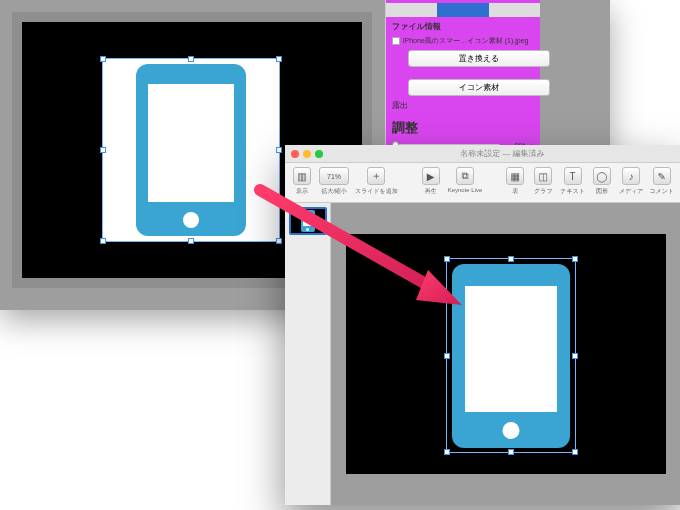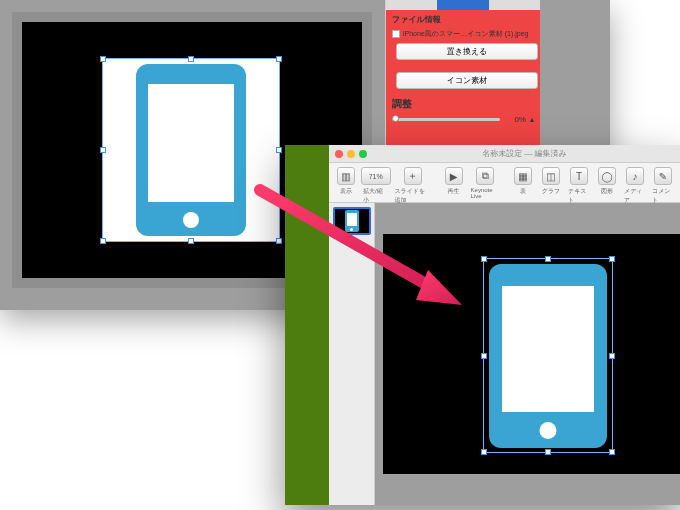--- a/index.html
+++ b/index.html
@@ -26,43 +26,43 @@
 
   
   .phone { position:absolute; left:50%; top:50%; transform:translate(-50%,-50%); }
   .phone-body { background:#3aa4d2; border-radius:12px; position:relative; }
   .phone-screen { background:#fff; position:absolute; }
   .phone-btn { background:#fff; border-radius:50%; position:absolute; left:50%; transform:translateX(-50%); }
 
   
   .inspector {
     position: absolute; right: 70px; top: 0; width: 155px; height: 190px;
-    background:#ef4444; font-size:8px; color:#333; padding:0 6px;
+    background:#d946ef; font-size:8px; color:#333; padding:7px 6px;
     border-left:1px solid #ccc;
   }
   .inspector .tabbar { height:14px; background:#ddd; margin:-4px -6px 4px; display:flex; }
   .inspector .tabbar .tab { flex:1; }
   .inspector .tabbar .tab.active { background:#2f6fd0; }
   .inspector h4 { font-size:8px; font-weight:600; margin-bottom:4px; }
   .inspector .filename { display:flex; align-items:center; gap:3px; margin-bottom:4px; }
   .inspector .filename .thumb { width:8px; height:8px; background:#fff; border:1px solid #aaa; }
   .inspector .btn {
     display:block; width:100%; text-align:center; border:1px solid #bbb;
-    background:linear-gradient(#fff,#eee); border-radius:3px; padding:2px 0; margin:3px 4px; font-size:8px;
-  }
-  .inspector .section-label { font-size:10px; font-weight:600; margin-top:8px; }
+    background:linear-gradient(#fff,#eee); border-radius:3px; padding:2px 0; margin:3px 16px; font-size:8px;
+  }
+  .inspector .section-label { font-size:13px; font-weight:600; margin-top:8px; }
   .inspector .row-inline { display:flex; align-items:center; gap:4px; margin-top:4px; }
   .inspector .slider { flex:1; height:3px; background:#ccc; border-radius:2px; position:relative; }
   .inspector .slider .knob { width:7px; height:7px; background:#fff; border:1px solid #888; border-radius:50%; position:absolute; left:0; top:-3px; }
   .inspector .pct { font-size:8px; min-width:22px; text-align:right; }
 
   
   .win-front {
     position: absolute; left: 285px; top: 145px; width: 395px; height: 360px;
-    background:#4d7c0f; box-shadow: 0 18px 40px rgba(0,0,0,0.45); padding-left: 44px;
+    background:#4d7c0f; box-shadow: 0 18px 40px rgba(0,0,0,0.45);
   }
   .titlebar { height:18px; background:#e6e6e6; display:flex; align-items:center; padding:0 6px; font-size:8px; color:#555; border-bottom:1px solid #ccc; }
   .traffic { display:flex; gap:4px; margin-right:8px; }
   .dot { width:8px; height:8px; border-radius:50%; }
   .dot.r{background:#ff5f57}.dot.y{background:#febc2e}.dot.g{background:#28c840}
   .titlebar .title { flex:1; text-align:center; color:#888; }
   .toolbar { height:40px; background:#f3f3f3; display:flex; align-items:flex-start; padding:4px 6px; gap:6px; border-bottom:1px solid #ccc; }
   .tool { display:flex; flex-direction:column; align-items:center; font-size:6px; color:#666; min-width:22px; }
   .tool .ico { width:18px; height:18px; background:linear-gradient(#fff,#ddd); border:1px solid #bbb; border-radius:3px; margin-bottom:2px; display:flex; align-items:center; justify-content:center; font-size:10px; color:#555; }
   .tool.wider .ico { width:30px; }
@@ -110,20 +110,23 @@
         <div class="tab"></div>
     </div>
     <h4>ファイル情報</h4>
     <div class="filename">
       <div class="thumb"></div>
       <span style="font-size:7px;white-space:nowrap;overflow:hidden;text-overflow:ellipsis;">iPhone風のスマー…イコン素材 (1).jpeg</span>
     </div>
     <button class="btn">置き換える</button>
     <div style="height:6px"></div>
     <button class="btn">イコン素材</button>
+    <div class="row-inline">
+      <span>露出</span>
+    </div>
     <div class="section-label">調整</div>
     <div class="row-inline">
       <div class="slider">
           <div class="knob"></div>
         </div>
       <span class="pct">0%</span>
       <span style="font-size:8px;">▴</span>
     </div>
   </div>
 </div>

